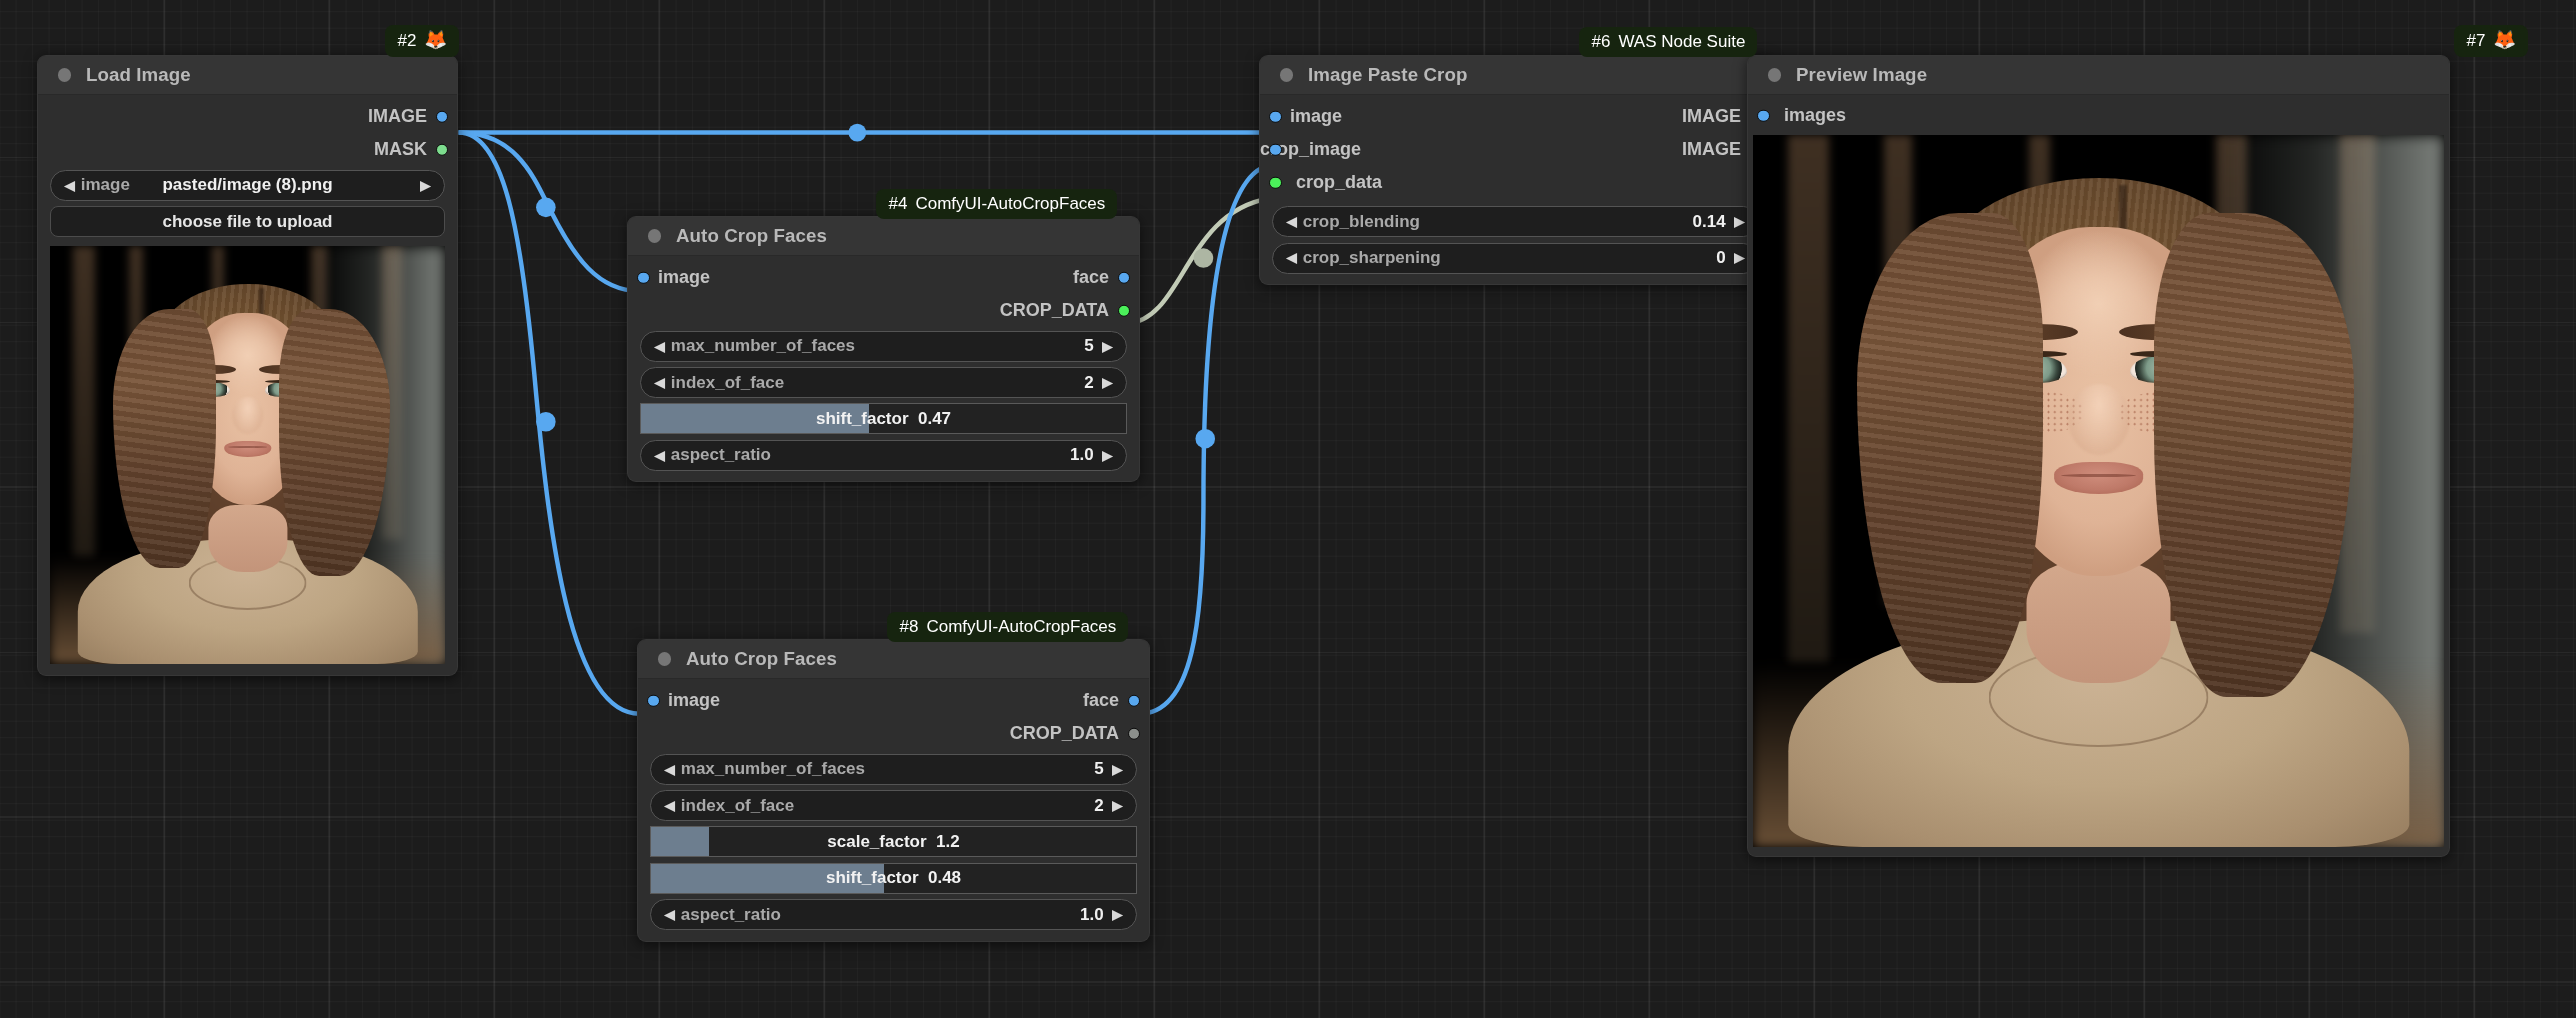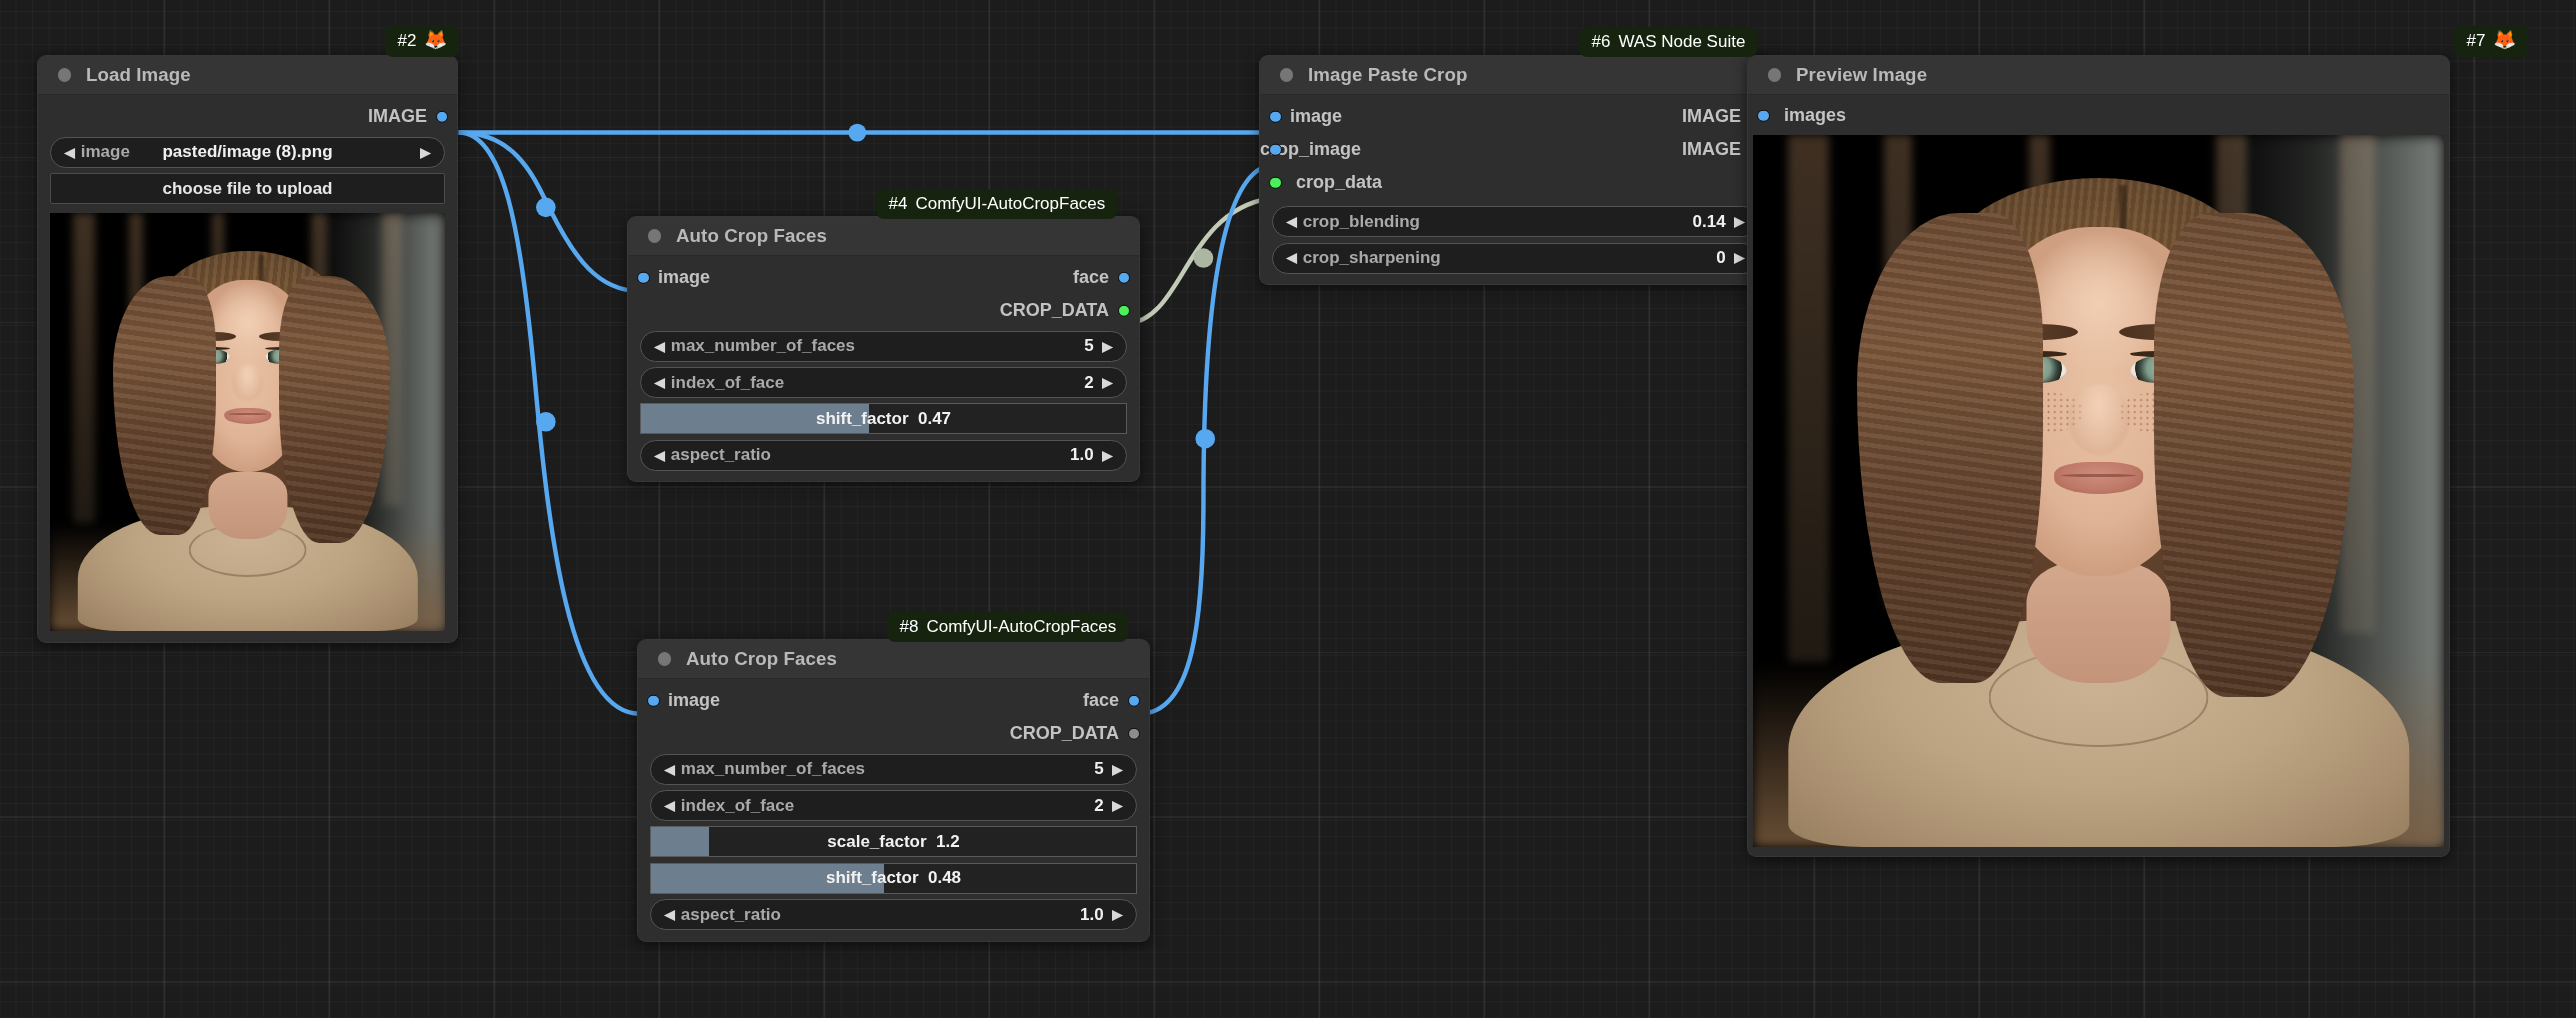--- a/index.html
+++ b/index.html
@@ -128,21 +128,21 @@
   }
   .w-slider-text {
     position: relative; z-index: 2;
     font-size: 17px; color: #f2f2f2; white-space: nowrap;
   }
 
   .w-button {
     height: 31px;
     background: #1e1e1e;
     border: 0.9px solid #4c4c4c;
-    border-radius: 2px;
+    border-radius: 8px;
     display: flex; align-items: center; justify-content: center;
     font-size: 17px; color: #e6e6e6;
   }
 
   
   .img-frame { margin: 9px 11.6px 0 11.6px; overflow: hidden; position: relative; background: #000; }
 
   
   .portrait { position: absolute; inset: 0; overflow: hidden; }
   .p-bg {
@@ -305,20 +305,24 @@
 
   <div class="node" style="left:37px; top:55px; width:421px;">
     <div class="node-title">
       <span class="node-dot"></span>
       <span class="node-title-text">Load Image</span>
     </div>
     <div class="node-body">
       <div class="slot-row slot-out">
         <span class="slot-label">IMAGE</span>
         <span class="dot dot-out dot-image"></span>
+      </div>
+      <div class="slot-row slot-out">
+        <span class="slot-label">MASK</span>
+        <span class="dot dot-out dot-mask"></span>
       </div>
 
       <div class="widgets">
         <div class="w-combo centered">
           <span class="w-arrow">◀</span>
           <span class="w-name">image</span>
           <span class="w-val">pasted/image (8).png</span>
           <span class="w-arrow" style="margin-left:auto">▶</span>
         </div>
         <div class="w-button">choose file to upload</div>

